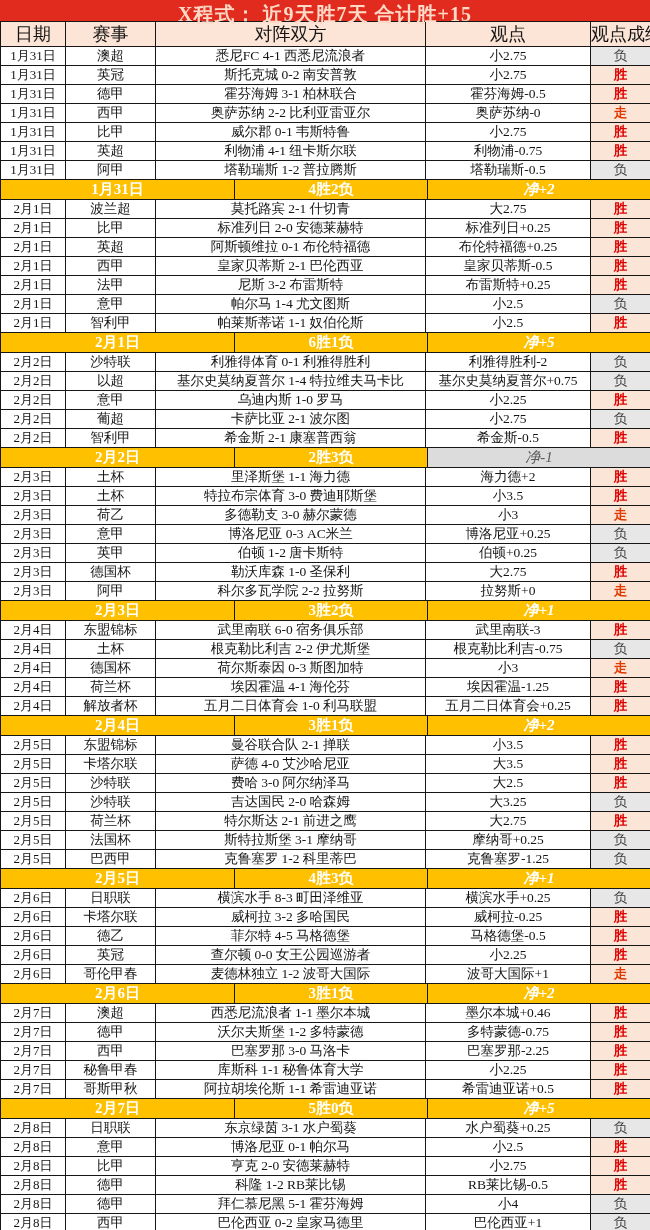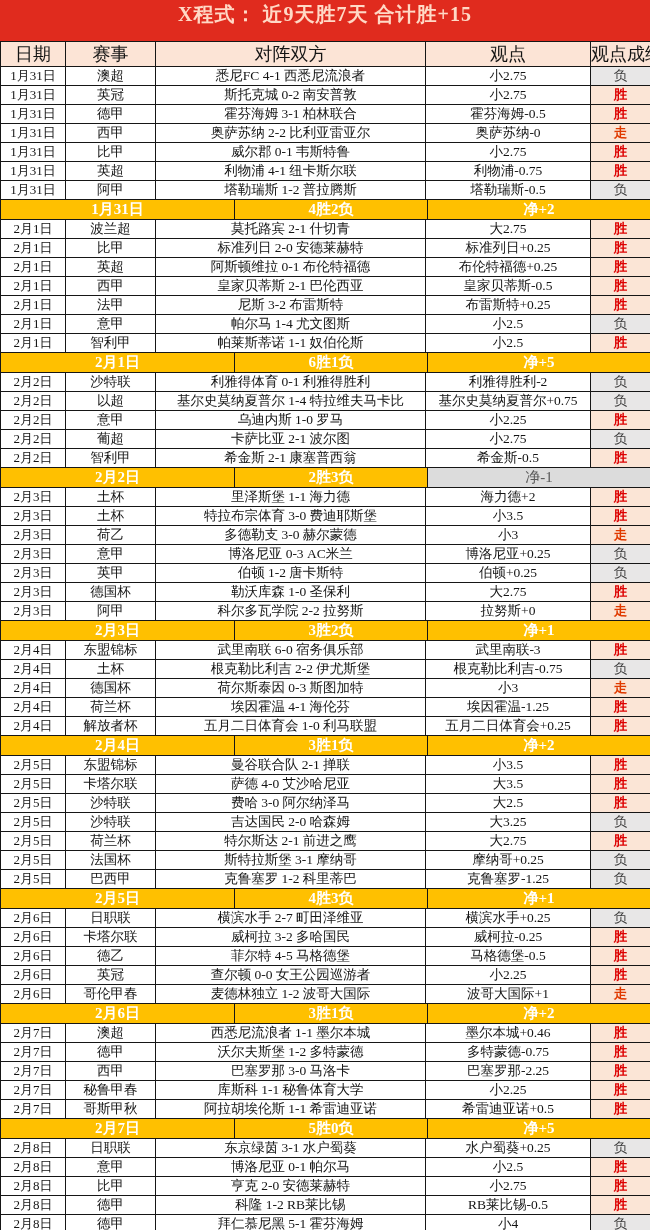--- a/index.html
+++ b/index.html
@@ -9,21 +9,21 @@
     --loss-bg:#e8e7e7; --loss-text:#3c3c3c;
     --summary-bg:#ffc000; --summary-text:#ffffff;
     --summary-neg-bg:#dcdcdc; --summary-neg-text:#595959;
   }
   html,body{margin:0;padding:0;}
   body{
     width:650px;height:1230px;overflow:hidden;background:#fff;
     font-family:"Liberation Serif","DejaVu Serif",serif;color:var(--text);
   }
   .title-bar{
-    width:650px;height:41px;line-height:28px;background:var(--title-bg);
+    width:650px;height:21px;line-height:28px;background:var(--title-bg);
     color:var(--title-text);text-align:center;font-size:20px;font-weight:bold;
     letter-spacing:1px;
   }
   table{
     width:650px;height:1202px;border-collapse:collapse;table-layout:fixed;
   }
   th,td{
     border:1px solid var(--border);padding:0;text-align:center;
     vertical-align:middle;white-space:nowrap;overflow:hidden;
     font-size:13.5px;font-weight:normal;
@@ -35,21 +35,21 @@
   td.res-loss{background:var(--loss-bg);color:var(--loss-text);}
   tr.summary td{padding:0;}
   .sumrow{display:flex;width:100%;height:100%;align-items:stretch;}
   .sum-seg{
     display:flex;align-items:center;justify-content:center;
     background:var(--summary-bg);color:var(--summary-text);
     font-weight:bold;font-size:15px;
   }
   .sum-date{width:233px;}
   .sum-record{width:192px;border-left:1px solid var(--border);}
-  .sum-net{flex:1;border-left:1px solid var(--border);}
+  .sum-net{flex:1;border-left:1px solid var(--border);font-style:italic;}
   .sum-net.neg{background:var(--summary-neg-bg);color:var(--summary-neg-text);font-weight:normal;}
 </style>
 </head>
 <body>
 
 <div class="title-bar">X程式： 近9天胜7天  合计胜+15</div>
 
 <table>
   <colgroup>
     <col style="width:65px">
@@ -384,21 +384,21 @@
           <div class="sumrow">
             <span class="sum-seg sum-date">2月5日</span>
             <span class="sum-seg sum-record">4胜3负</span>
             <span class="sum-seg sum-net">净+1</span>
           </div>
         </td>
       </tr>
       <tr>
         <td class="c-date">2月6日</td>
         <td class="c-league">日职联</td>
-        <td class="c-match">横滨水手 2-7 町田泽维亚</td>
+        <td class="c-match">横滨水手 8-3 町田泽维亚</td>
         <td class="c-view">横滨水手+0.25</td>
         <td class="res-loss">负</td>
       </tr>
       <tr>
         <td class="c-date">2月6日</td>
         <td class="c-league">卡塔尔联</td>
         <td class="c-match">威柯拉 3-2 多哈国民</td>
         <td class="c-view">威柯拉-0.25</td>
         <td class="res-win">胜</td>
       </tr>

